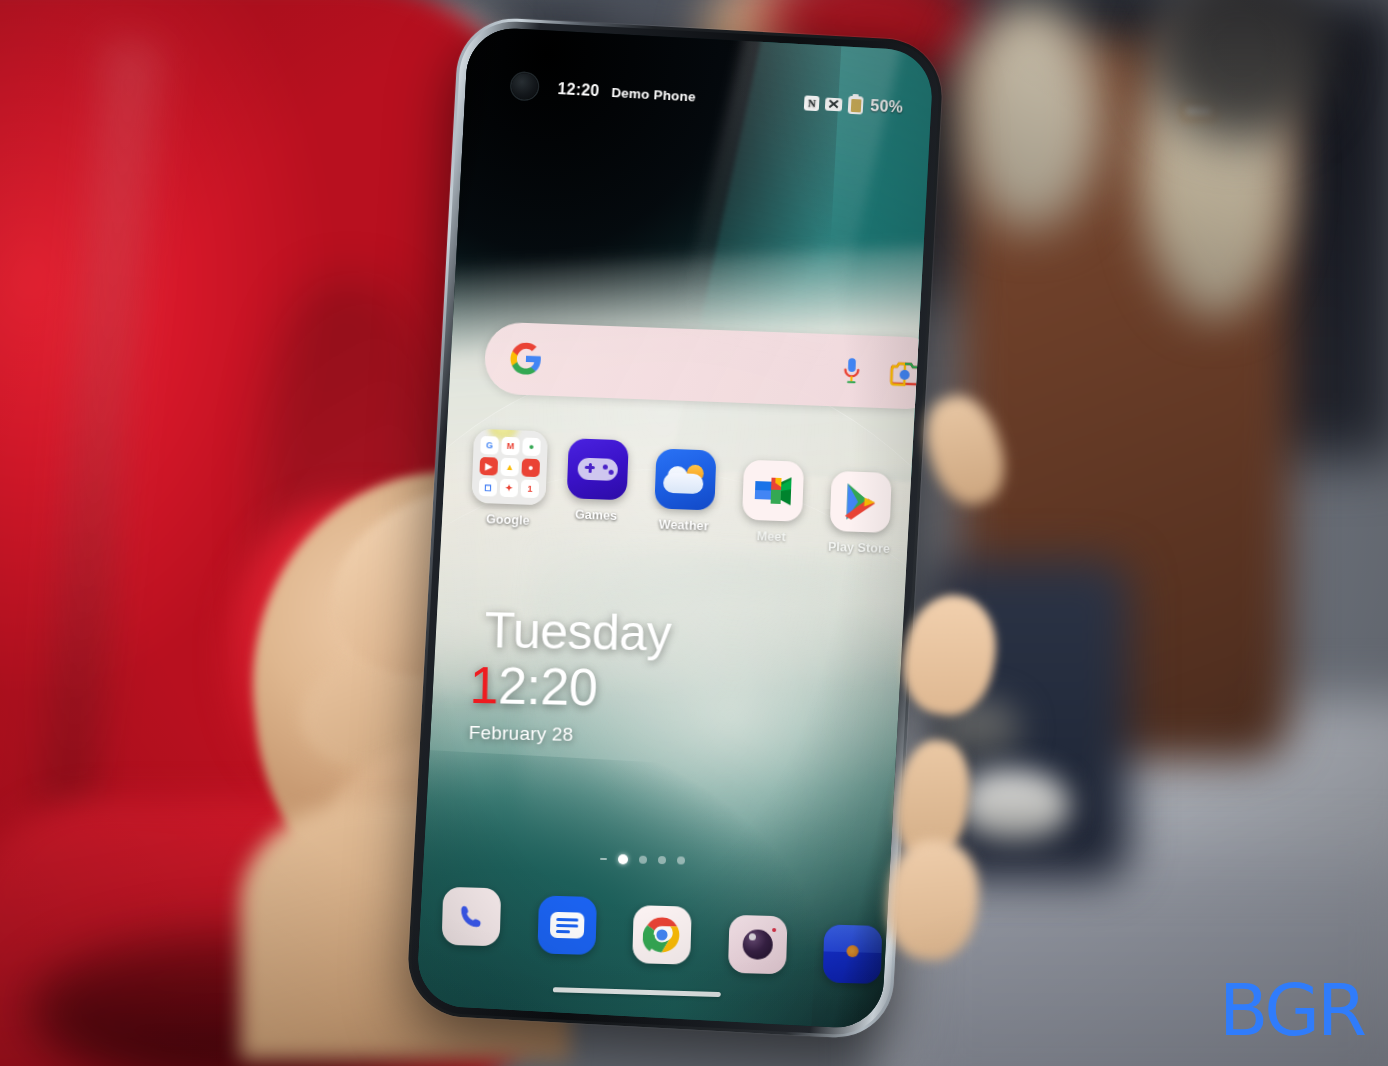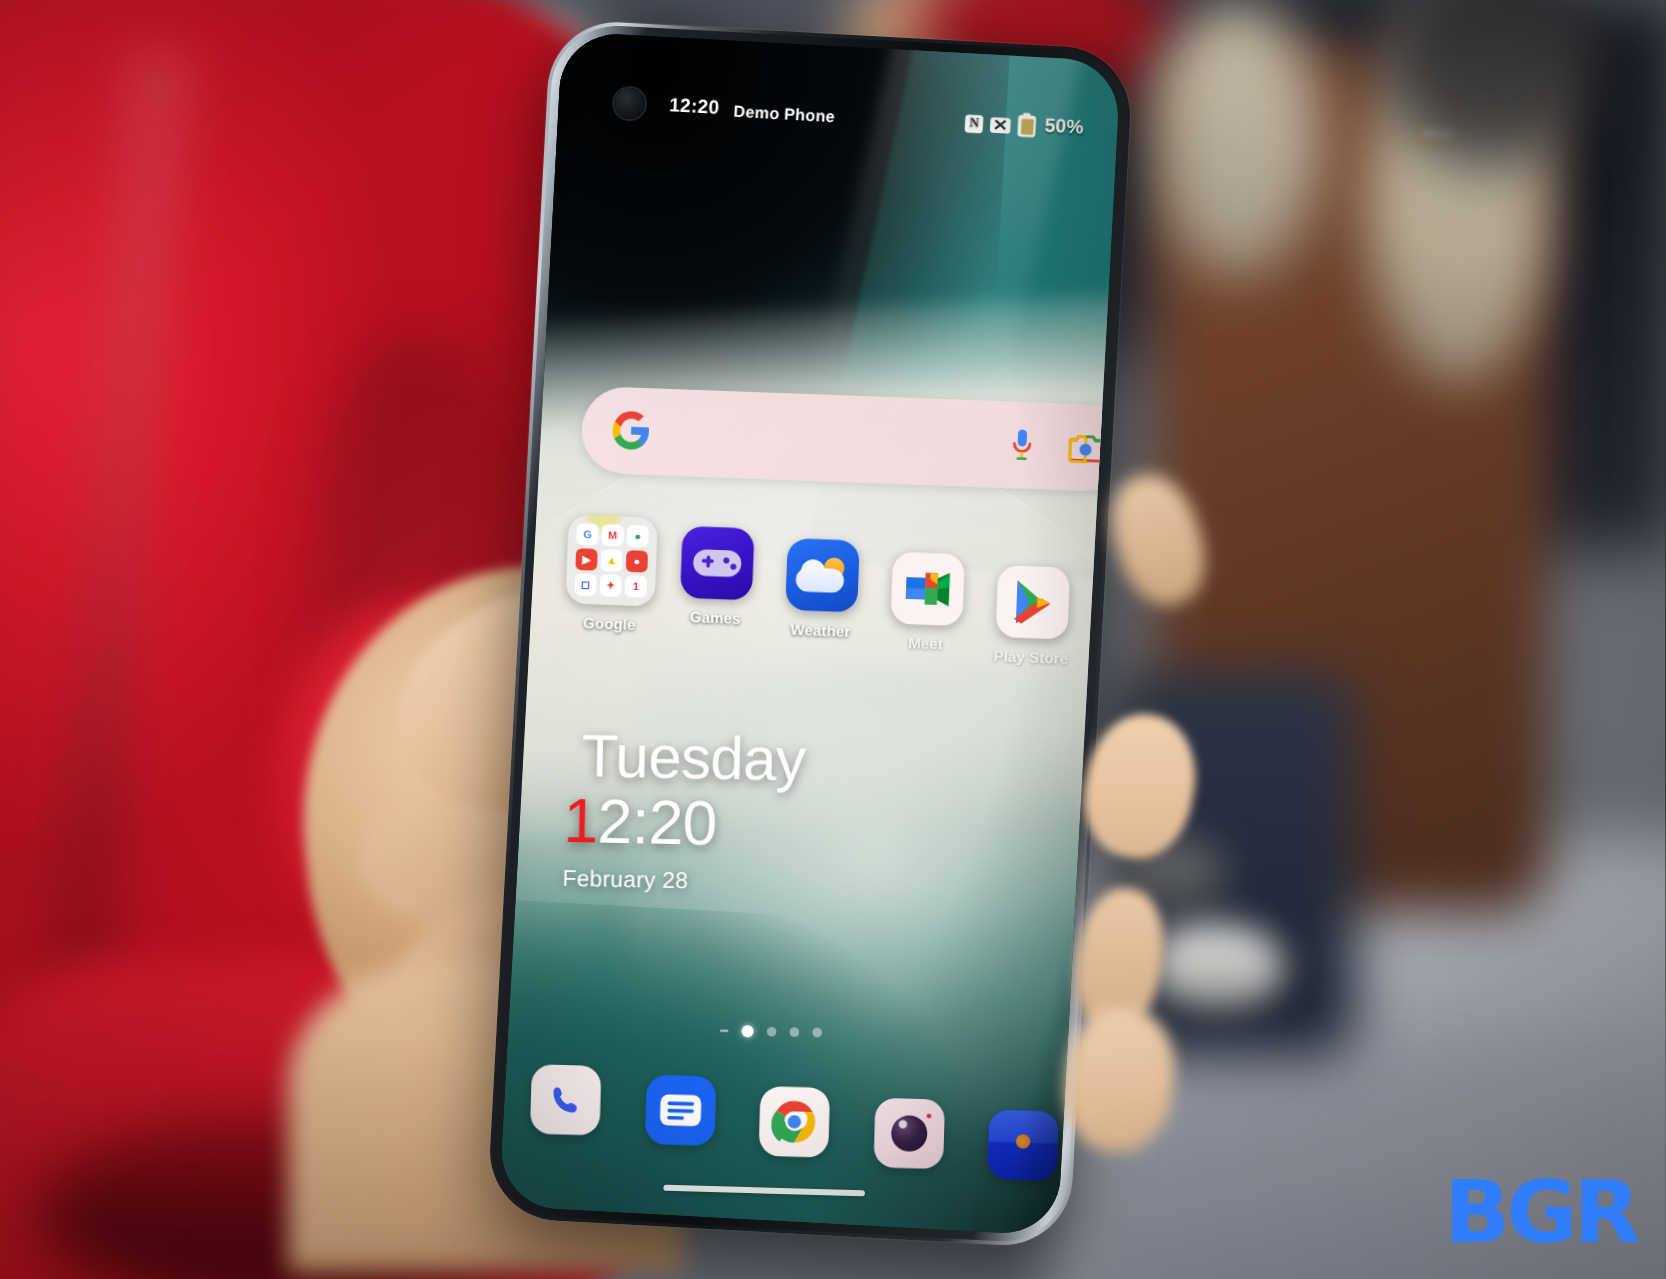--- a/index.html
+++ b/index.html
@@ -476,21 +476,21 @@
     background:linear-gradient(190deg, rgba(255,255,255,.22) 0%, rgba(255,255,255,0) 75%);
     transform:skewX(-10deg);filter:blur(6px);}
 
   
   #phone .screen *{ }
   .photo-blur{filter:blur(.55px);}
 
   
   .bgr{
     position:absolute;right:24px;bottom:14px;
-    font-size:72px;font-weight:700;color:#2e7dff;
+    font-size:72px;font-weight:400;color:#2e7dff;
     letter-spacing:-3px;
     font-family:"DejaVu Sans", sans-serif;
     opacity:.97;
   }
   
   .grain{position:absolute;inset:0;pointer-events:none;
     background:radial-gradient(ellipse at 50% 45%, rgba(0,0,0,0) 58%, rgba(0,0,0,.20) 100%);}
 </style>
 </head>
 <body>

